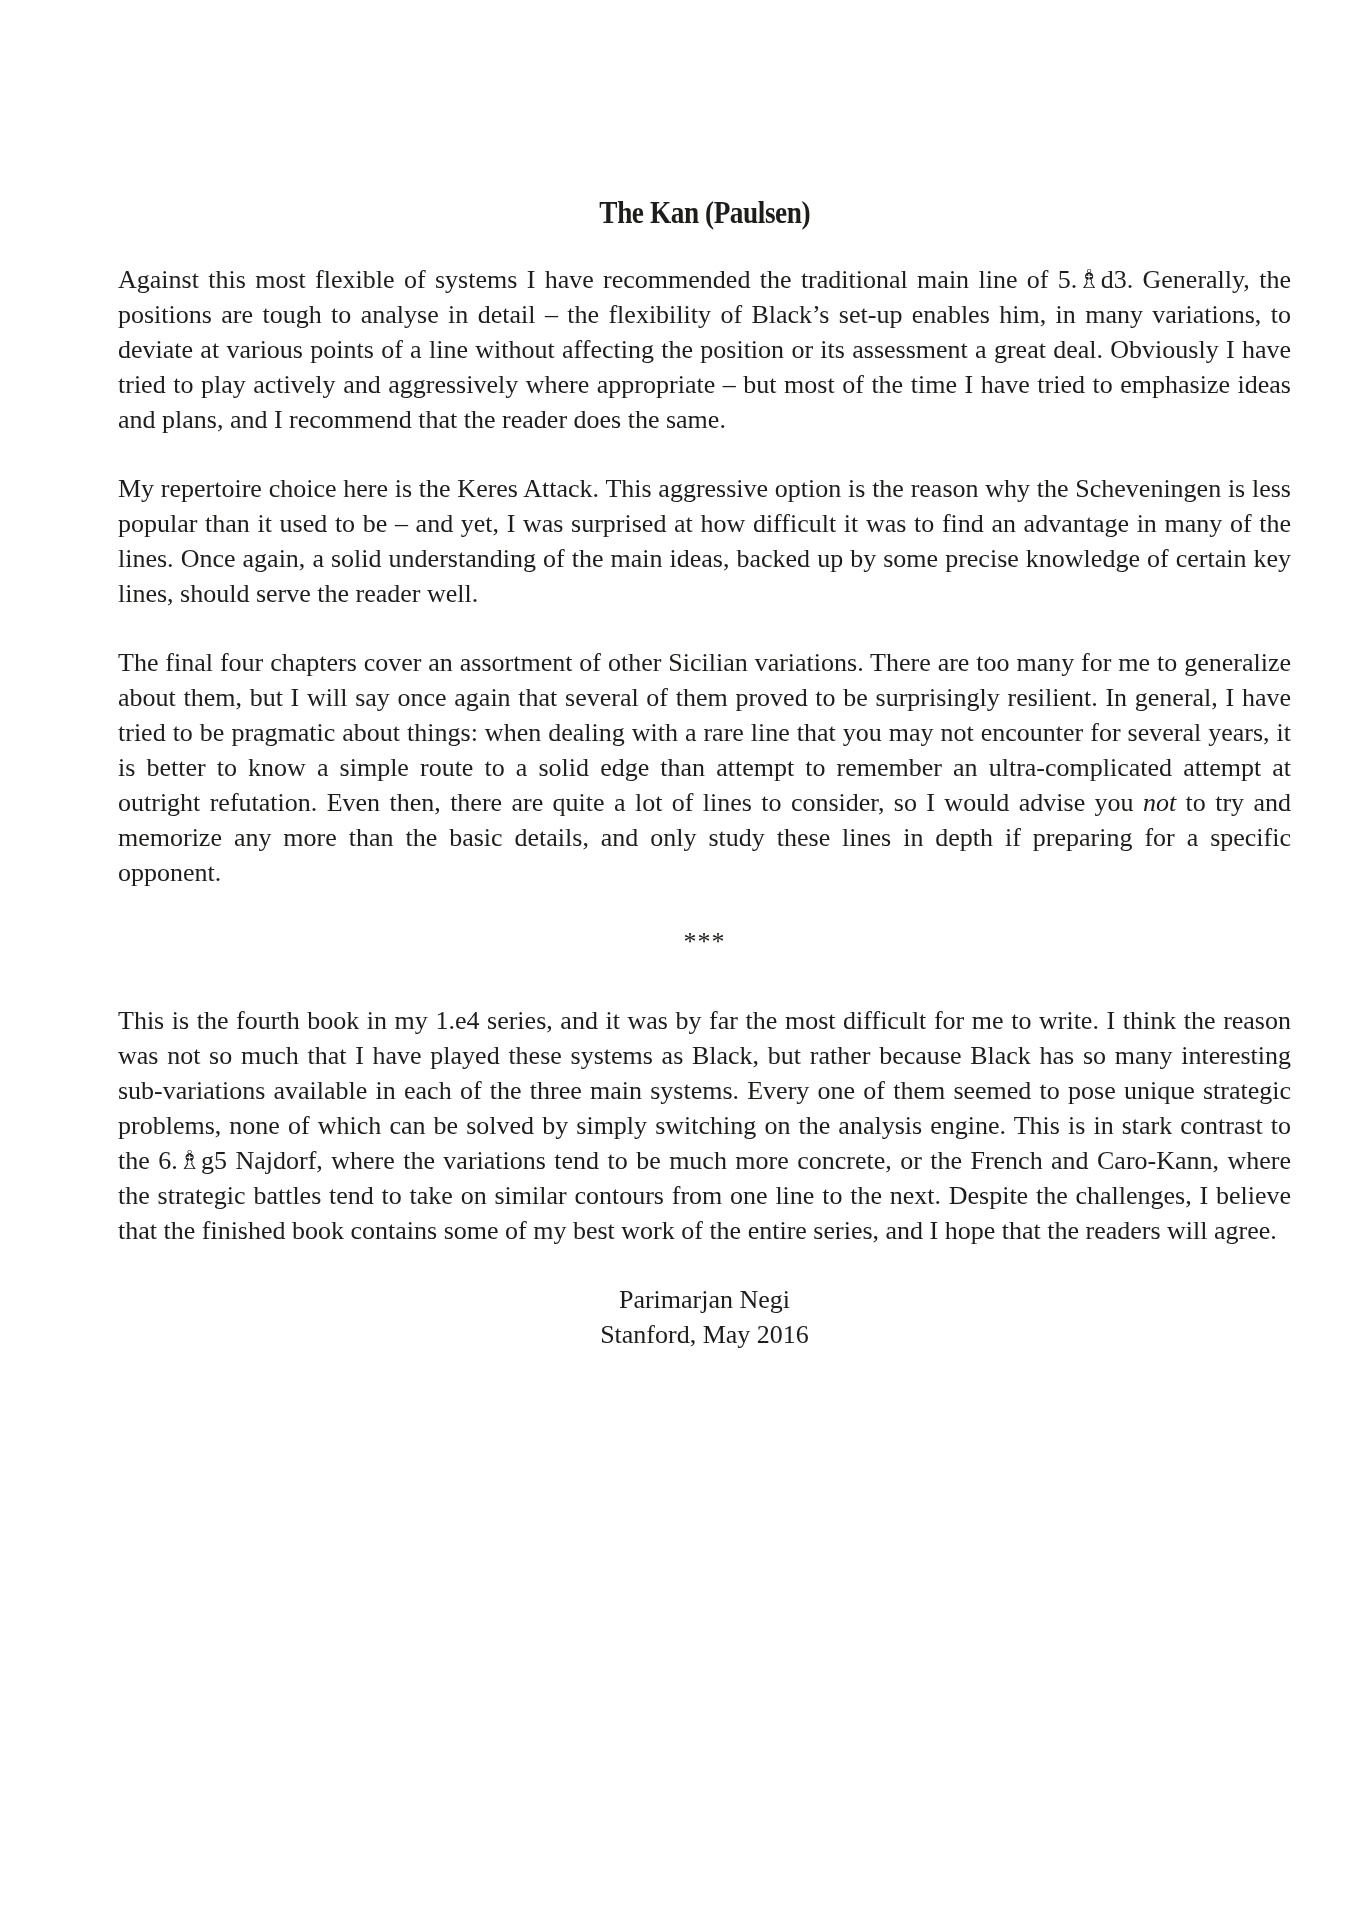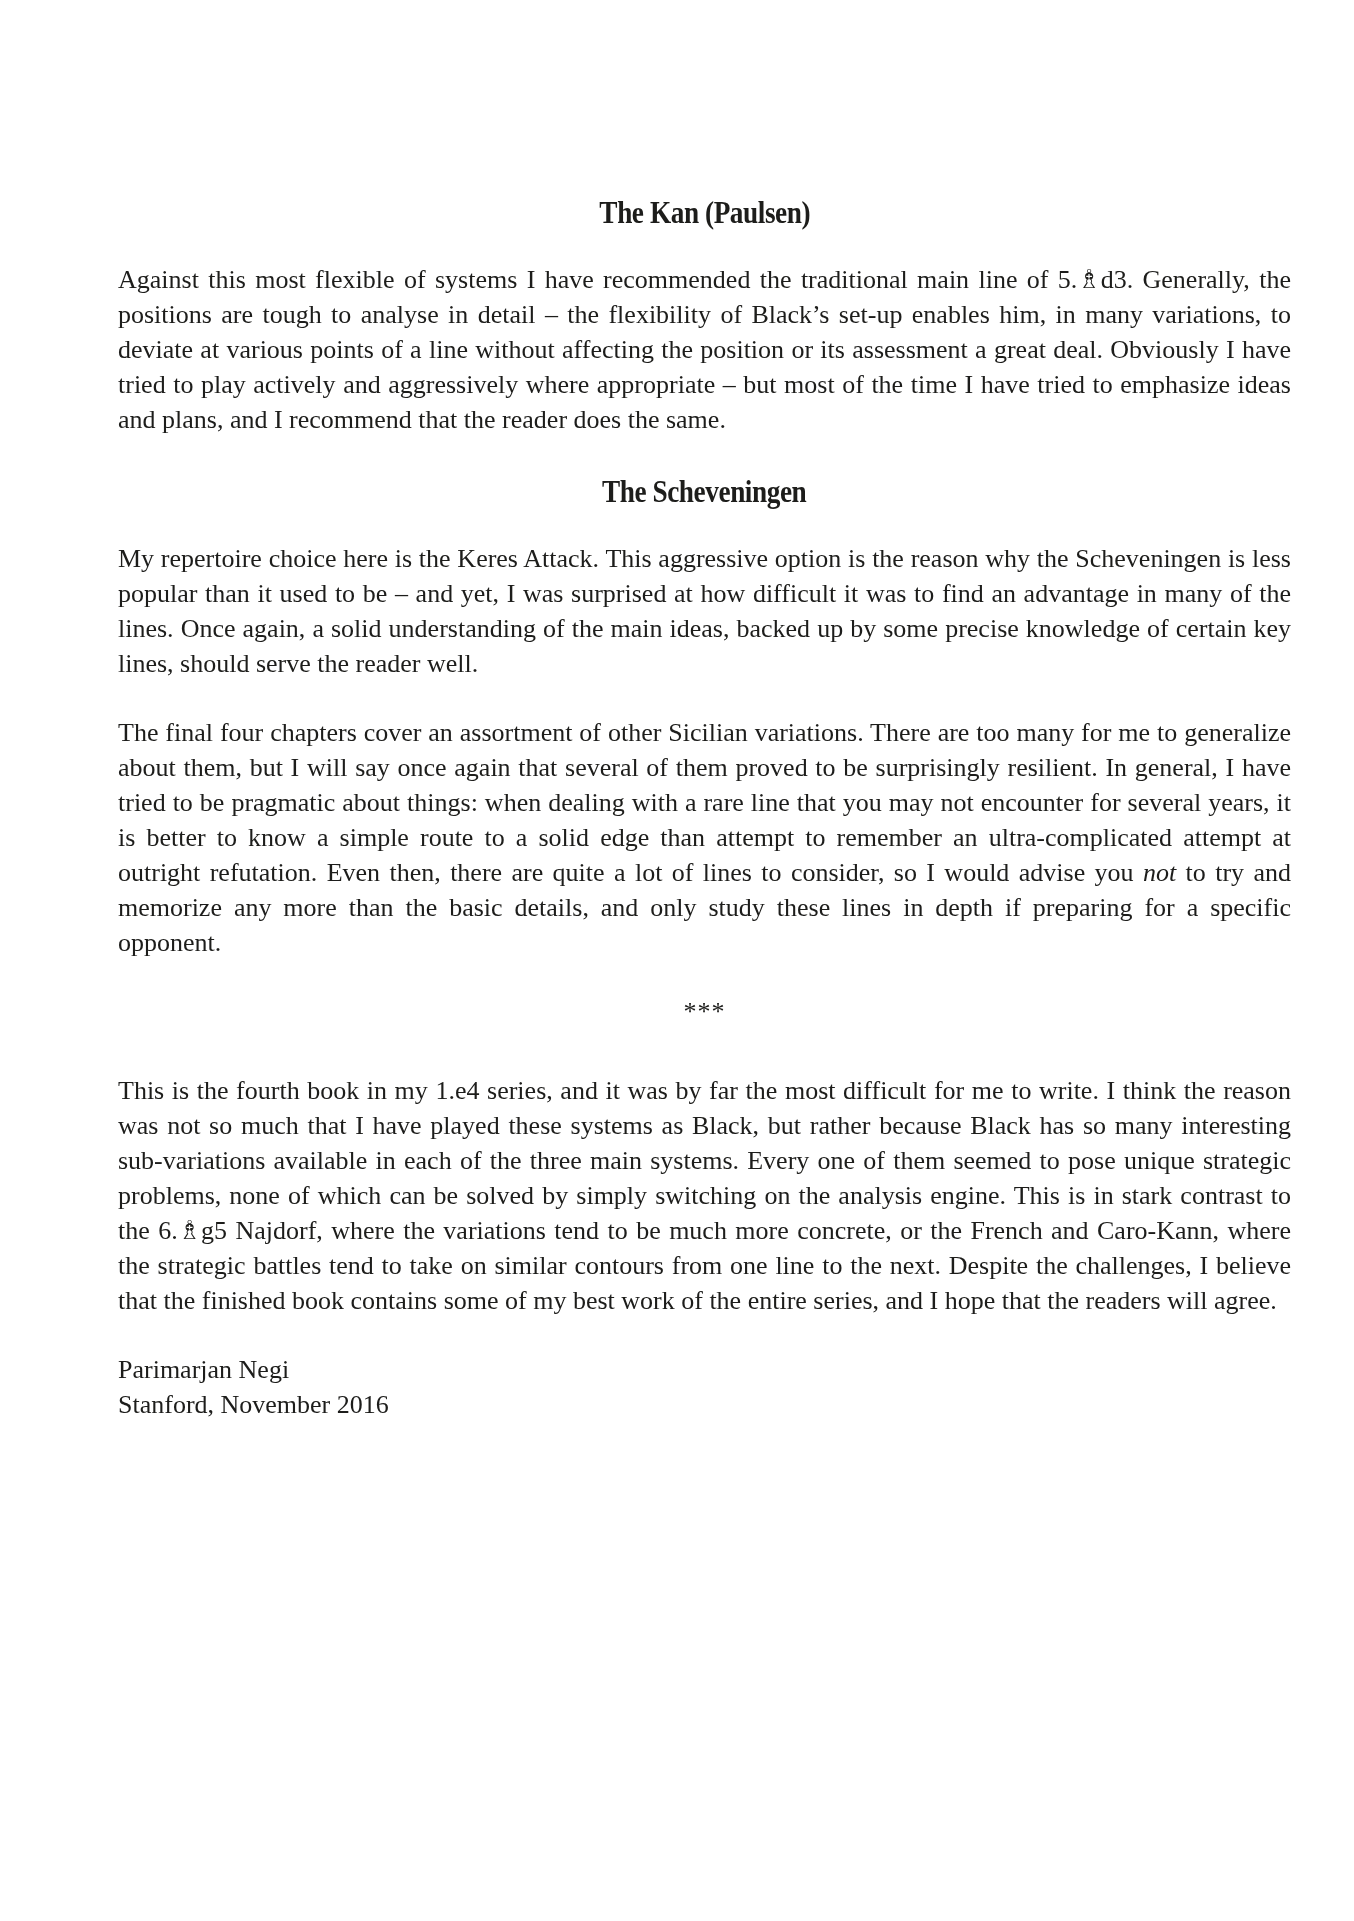--- a/index.html
+++ b/index.html
@@ -47,45 +47,42 @@
   }
   .asterisk-separator {
     margin: 0 0 44px 0;
     text-align: center;
     font-size: 26px;
     line-height: 35px;
     letter-spacing: 1px;
   }
   .signature-block {
     margin: 0;
-    text-align: left;
+    text-align: center;
   }
   .signature-block .sig-line {
     display: block;
   }
 </style>
 </head>
 <body>
 
 <div class="page">
 
   <h2 class="section-heading">
     <span class="heading-text">The Kan (Paulsen)</span>
   </h2>
   <p class="body-paragraph"><span>Against this most flexible of systems I have recommended the traditional main line of 5.♗d3. Generally, the positions are tough to analyse in detail – the flexibility of Black’s set-up enables him, in many variations, to deviate at various points of a line without affecting the position or its assessment a great deal. Obviously I have tried to play actively and aggressively where appropriate – but most of the time I have tried to emphasize ideas and plans, and I recommend that the reader does the same.</span></p>
 
-  <h2 class="section-heading">
-    <span class="heading-text">The Scheveningen</span>
-  </h2>
   <p class="body-paragraph"><span>My repertoire choice here is the Keres Attack. This aggressive option is the reason why the Scheveningen is less popular than it used to be – and yet, I was surprised at how difficult it was to find an advantage in many of the lines. Once again, a solid understanding of the main ideas, backed up by some precise knowledge of certain key lines, should serve the reader well.</span></p>
 
   <p class="body-paragraph"><span>The final four chapters cover an assortment of other Sicilian variations. There are too many for me to generalize about them, but I will say once again that several of them proved to be surprisingly resilient. In general, I have tried to be pragmatic about things: when dealing with a rare line that you may not encounter for several years, it is better to know a simple route to a solid edge than attempt to remember an ultra-complicated attempt at outright refutation. Even then, there are quite a lot of lines to consider, so I would advise you </span><em>not</em><span> to try and memorize any more than the basic details, and only study these lines in depth if preparing for a specific opponent.</span></p>
 
   <div class="asterisk-separator">***</div>
 
   <p class="body-paragraph"><span>This is the fourth book in my 1.e4 series, and it was by far the most difficult for me to write. I think the reason was not so much that I have played these systems as Black, but rather because Black has so many interesting sub-variations available in each of the three main systems. Every one of them seemed to pose unique strategic problems, none of which can be solved by simply switching on the analysis engine. This is in stark contrast to the 6.♗g5 Najdorf, where the variations tend to be much more concrete, or the French and Caro-Kann, where the strategic battles tend to take on similar contours from one line to the next. Despite the challenges, I believe that the finished book contains some of my best work of the entire series, and I hope that the readers will agree.</span></p>
 
   <p class="signature-block">
     <span class="sig-line">Parimarjan Negi</span>
-    <span class="sig-line">Stanford, November 2016</span>
+    <span class="sig-line">Stanford, May 2016</span>
   </p>
 
 </div>
 
 </body></html>

